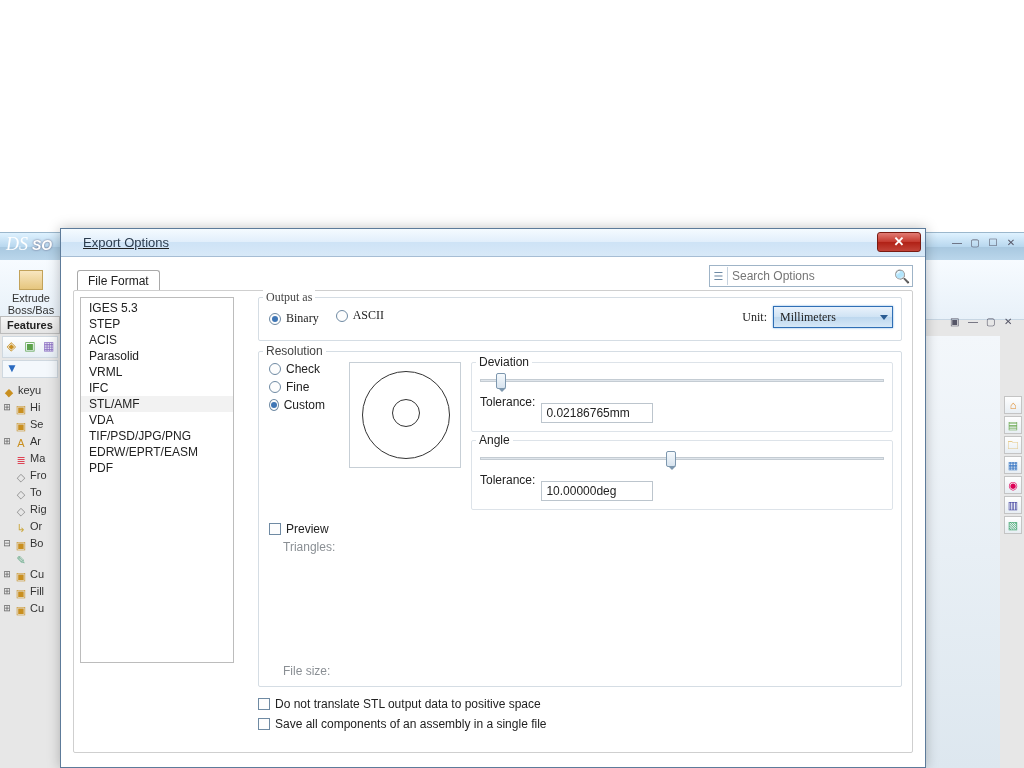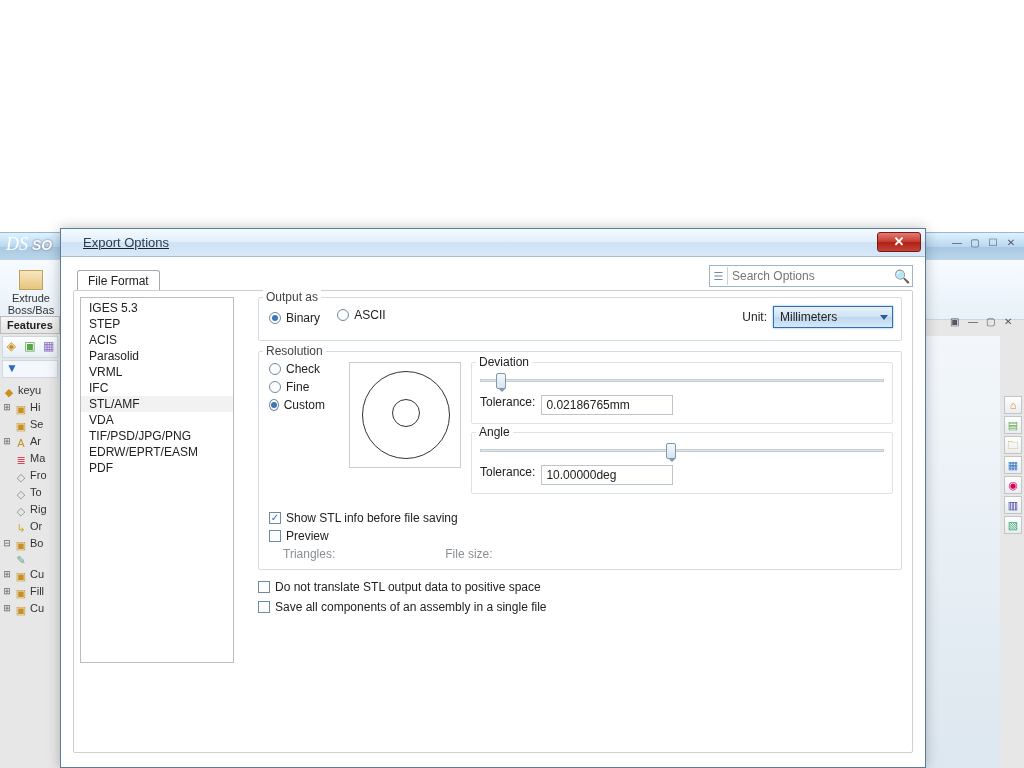--- a/index.html
+++ b/index.html
@@ -276,26 +276,27 @@
     border:1px solid #7d97ae; border-radius:2px;
   }
   .slider .thumb::after{
     content:""; position:absolute; left:4px; bottom:-4px;
     border-left:4px solid transparent; border-right:4px solid transparent;
     border-top:4px solid #7d97ae;
     transform:translateX(-3px);
   }
   .tol-row{ display:flex; align-items:flex-start; gap:6px;}
   .tol-input{
-    border:1px solid #bcc5cd; padding:2px 4px; font-size:12px; width:132px;
+    border:1px solid #bcc5cd; padding:2px 4px; font-size:12px; width:112px;
     background:#fff;
+    margin-top:8px;
   }
 
   .res-bottomrow{ margin-top:8px; }
-  .res-meta{ display:flex; gap:110px; color:#8a8f94; font-size:12px; margin-top:2px; padding-left:14px;}
+  .res-meta{ display:flex; gap:110px; color:#8a8f94; font-size:12px; margin-top:2px; padding-left:14px;flex-direction:column;}
 
 </style>
 </head>
 <body>
 
 <div class="bgwin"></div>
 <div class="bgtitlebar"></div>
 <span class="bg-ds">DS</span>
 <span class="bg-sotext">SO</span>
 <div class="bg-wincontrols">
@@ -434,21 +435,21 @@
         <div class="formatlist-item">IFC</div>
         <div class="formatlist-item selected">STL/AMF</div>
         <div class="formatlist-item">VDA</div>
         <div class="formatlist-item">TIF/PSD/JPG/PNG</div>
         <div class="formatlist-item">EDRW/EPRT/EASM</div>
         <div class="formatlist-item">PDF</div>
       </div>
 
       <div class="rightpane">
 
-        <div class="groupbox" style="height:44px;">
+        <div class="groupbox" style="height:44px;font-family:Liberation Serif, serif;">
           <span class="gtitle">Output as</span>
           <span class="radio">
             <span class="radio-dot on"></span>
             <span>Binary</span>
           </span>
           <span class="radio">
             <span class="radio-dot"></span>
             <span>ASCII</span>
           </span>
           <div class="unit-row">
@@ -503,26 +504,20 @@
                   <div class="thumb" style="left:46%;"></div>
                 </div>
                 <div class="tol-row">
                   <span>Tolerance:</span>
                   <span class="tol-input">10.00000deg</span>
                 </div>
               </div>
             </div>
           </div>
 
-          <div class="res-bottomrow">
-            <div class="check">
-              <span class="check-box on"></span>
-              <span>Show STL info before file saving</span>
-            </div>
-          </div>
           <div style="margin-top:4px;">
             <div class="check">
               <span class="check-box"></span>
               <span>Preview</span>
             </div>
           </div>
           <div class="res-meta">
             <span>Triangles:</span>
             <span>File size:</span>
           </div>

